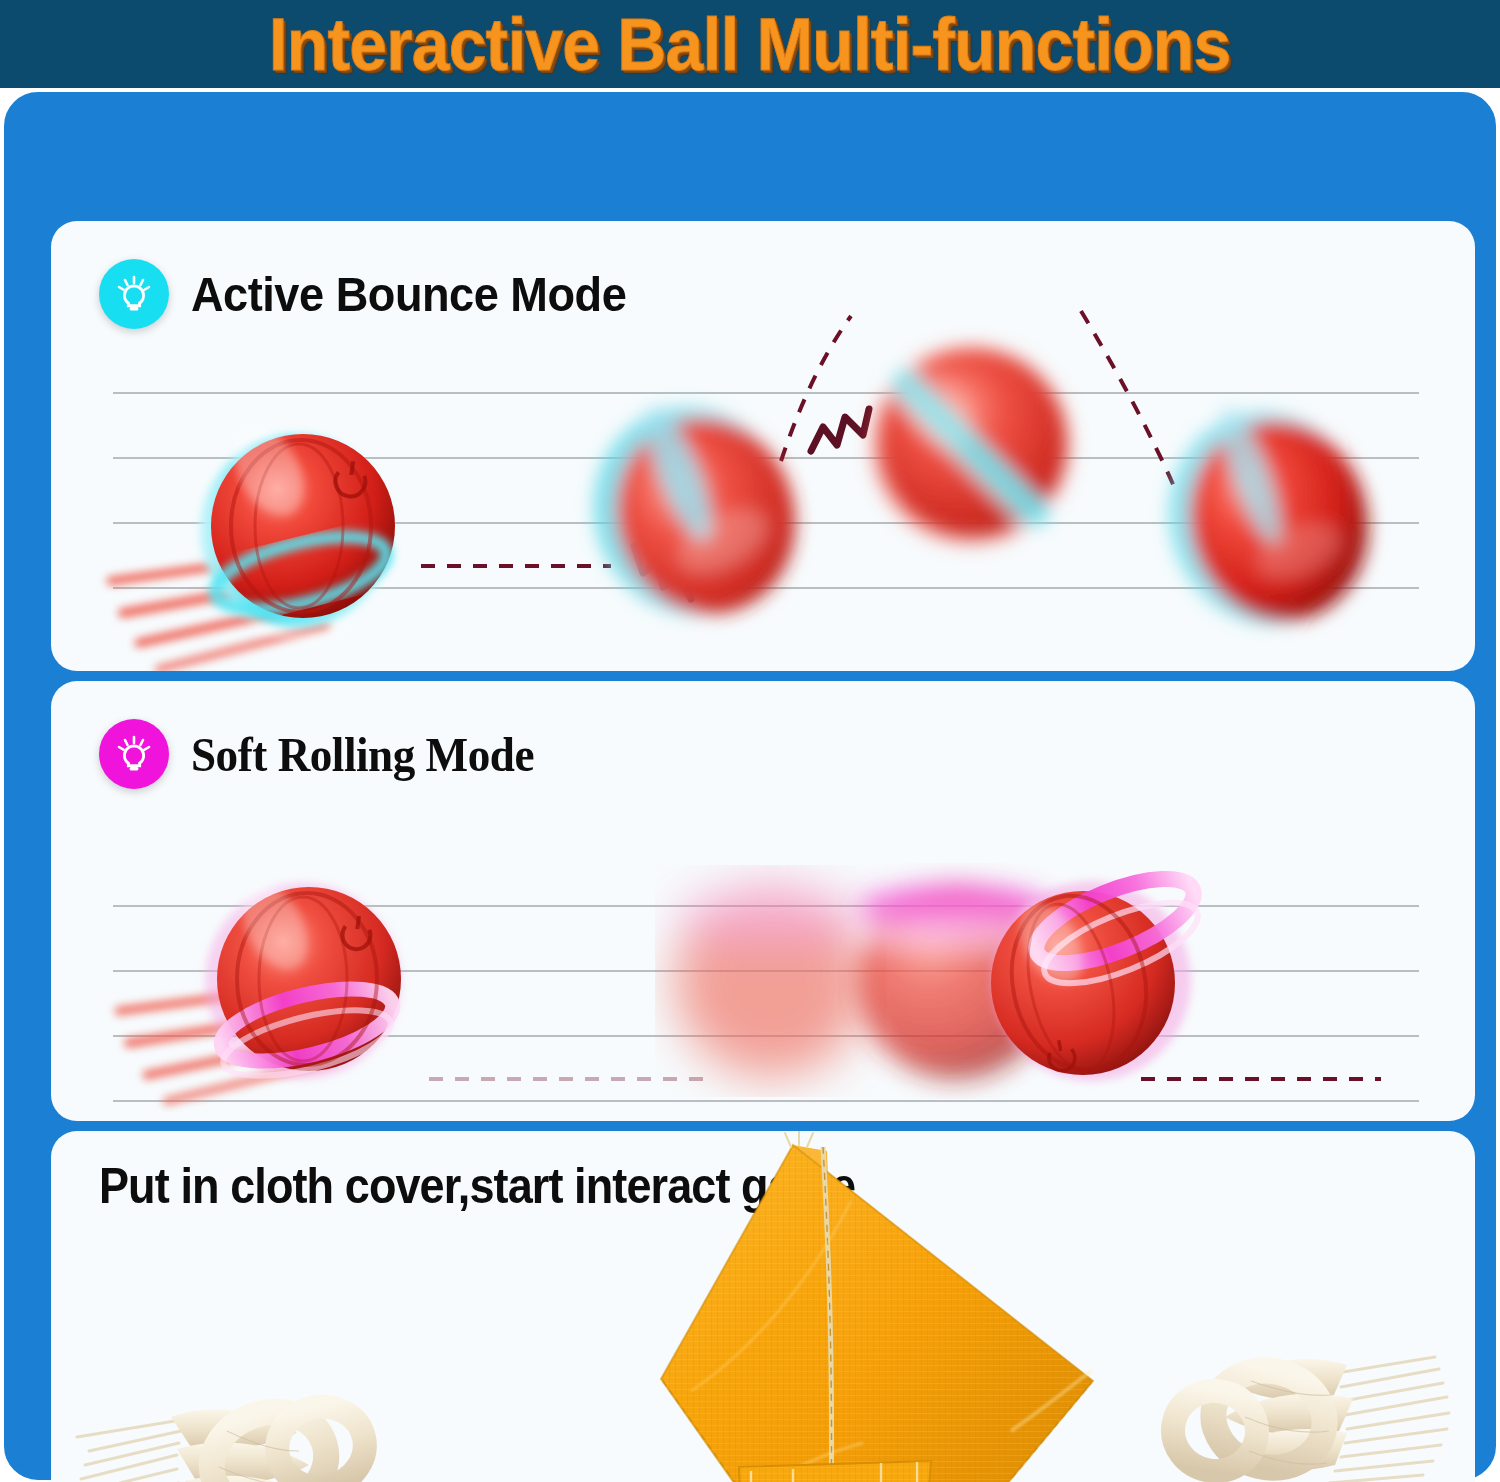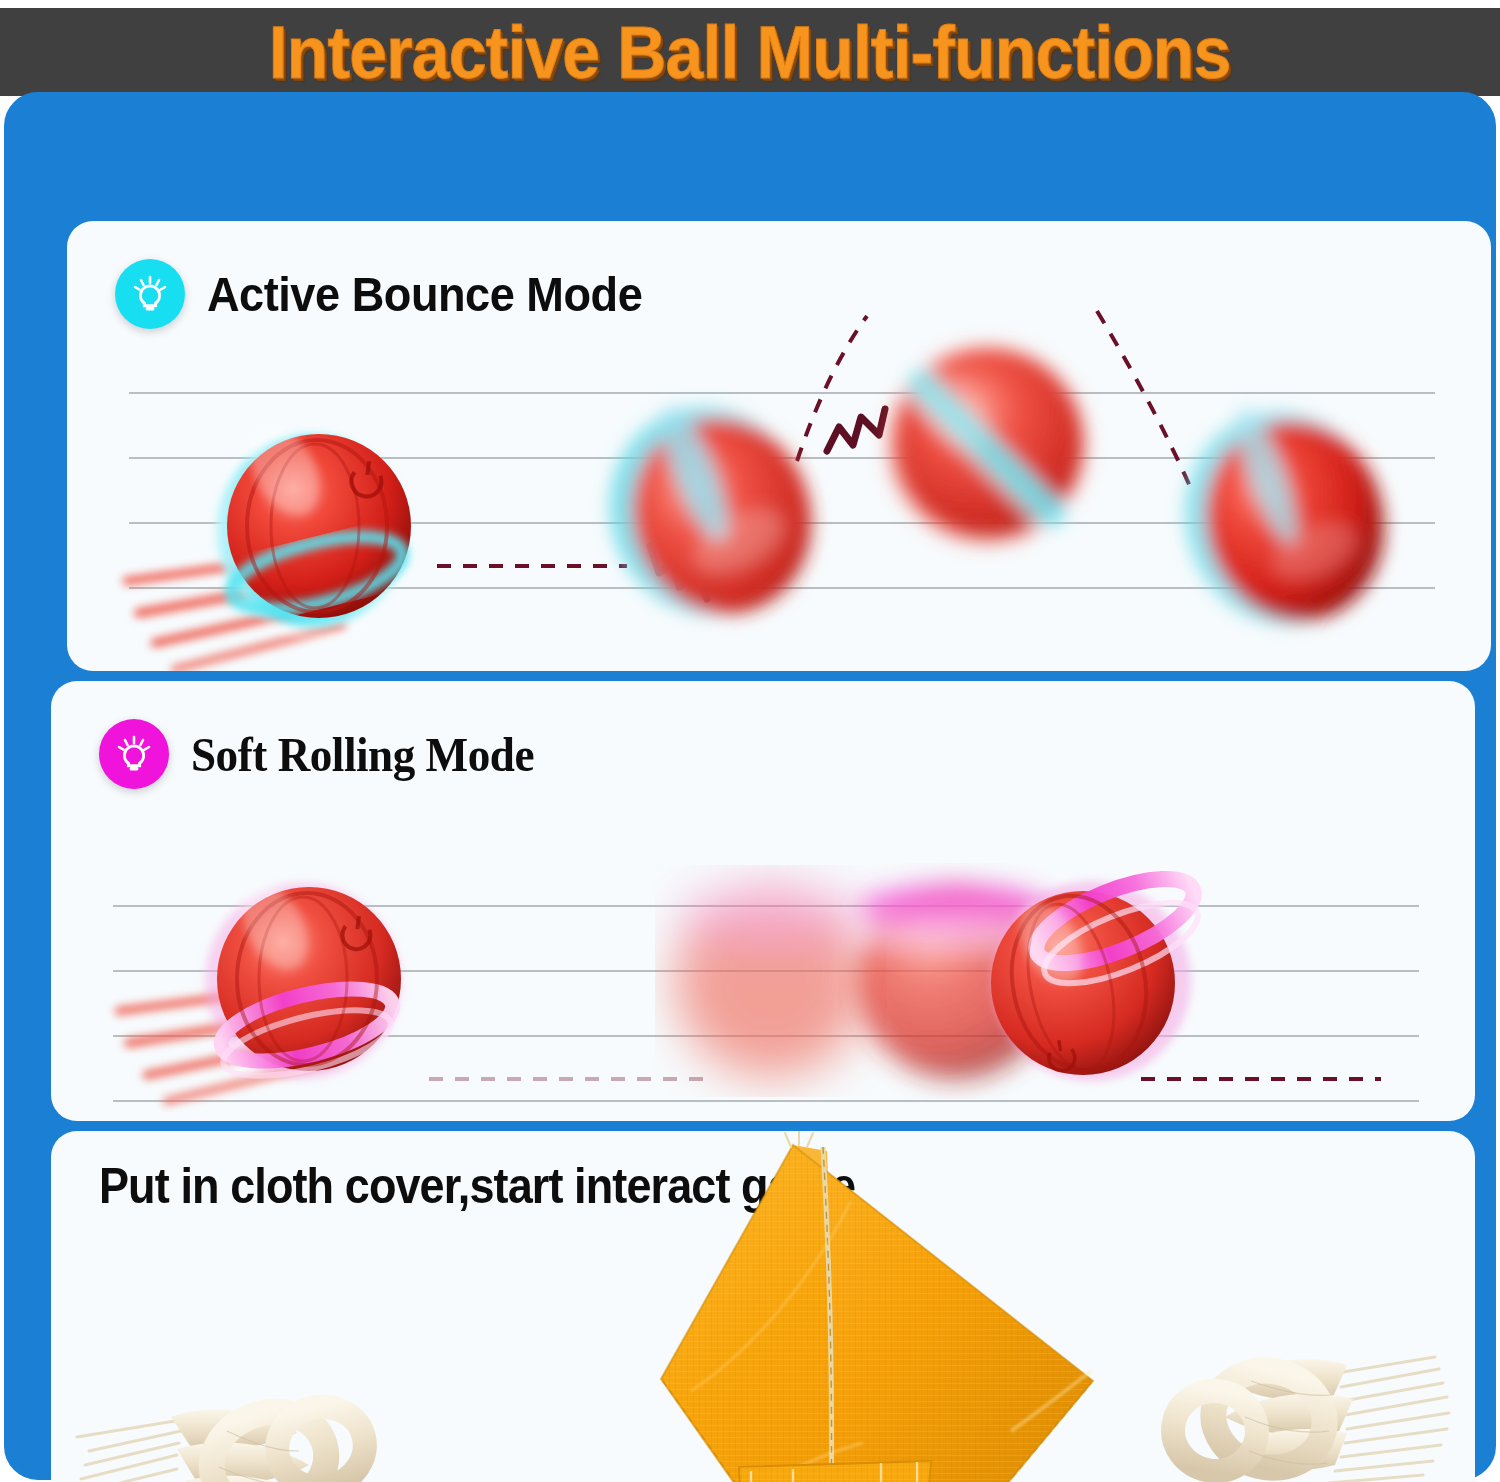--- a/index.html
+++ b/index.html
@@ -5,23 +5,23 @@
   html,body{margin:0;padding:0;}
   body{
     width:1500px;height:1482px;
     background:#ffffff;
     font-family:"Liberation Sans", sans-serif;
     overflow:hidden;
     position:relative;
   }
   
   .title-bar{
-    position:absolute;left:0;top:8px;width:1500px;height:88px;
+    position:absolute;left:0;top:0;width:1500px;height:88px;
     display:flex;align-items:center;justify-content:center;
-    background:#404040;
+    background:#0c4a6e;
   }
   .title-text{
     font-family:"Liberation Sans", sans-serif;
     font-size:74px;
     font-weight:bold;
     color:#F7941E;
     letter-spacing:-1px;
     transform:scaleX(0.92);
     white-space:nowrap;
     text-shadow:
@@ -40,21 +40,21 @@
     background:#1B7FD4;
   }
 
   
   .panel{
     position:absolute;
     background:#F7FBFD;
     border-radius:26px;
     overflow:hidden;
   }
-  #panel-bounce{ left:38px; top:120px; width:1424px; height:450px;margin-left:16px; }
+  #panel-bounce{ left:38px; top:120px; width:1424px; height:450px; }
   #panel-roll{   left:38px; top:580px; width:1424px; height:440px;font-family:Liberation Serif, serif; }
   #panel-cloth{  left:38px; top:1030px;width:1424px; height:440px; }
 
   
   .mode-header{
     position:absolute;display:flex;align-items:center;gap:22px;
     left:48px;top:38px;
   }
   .badge{
     width:70px;height:70px;border-radius:50%;

